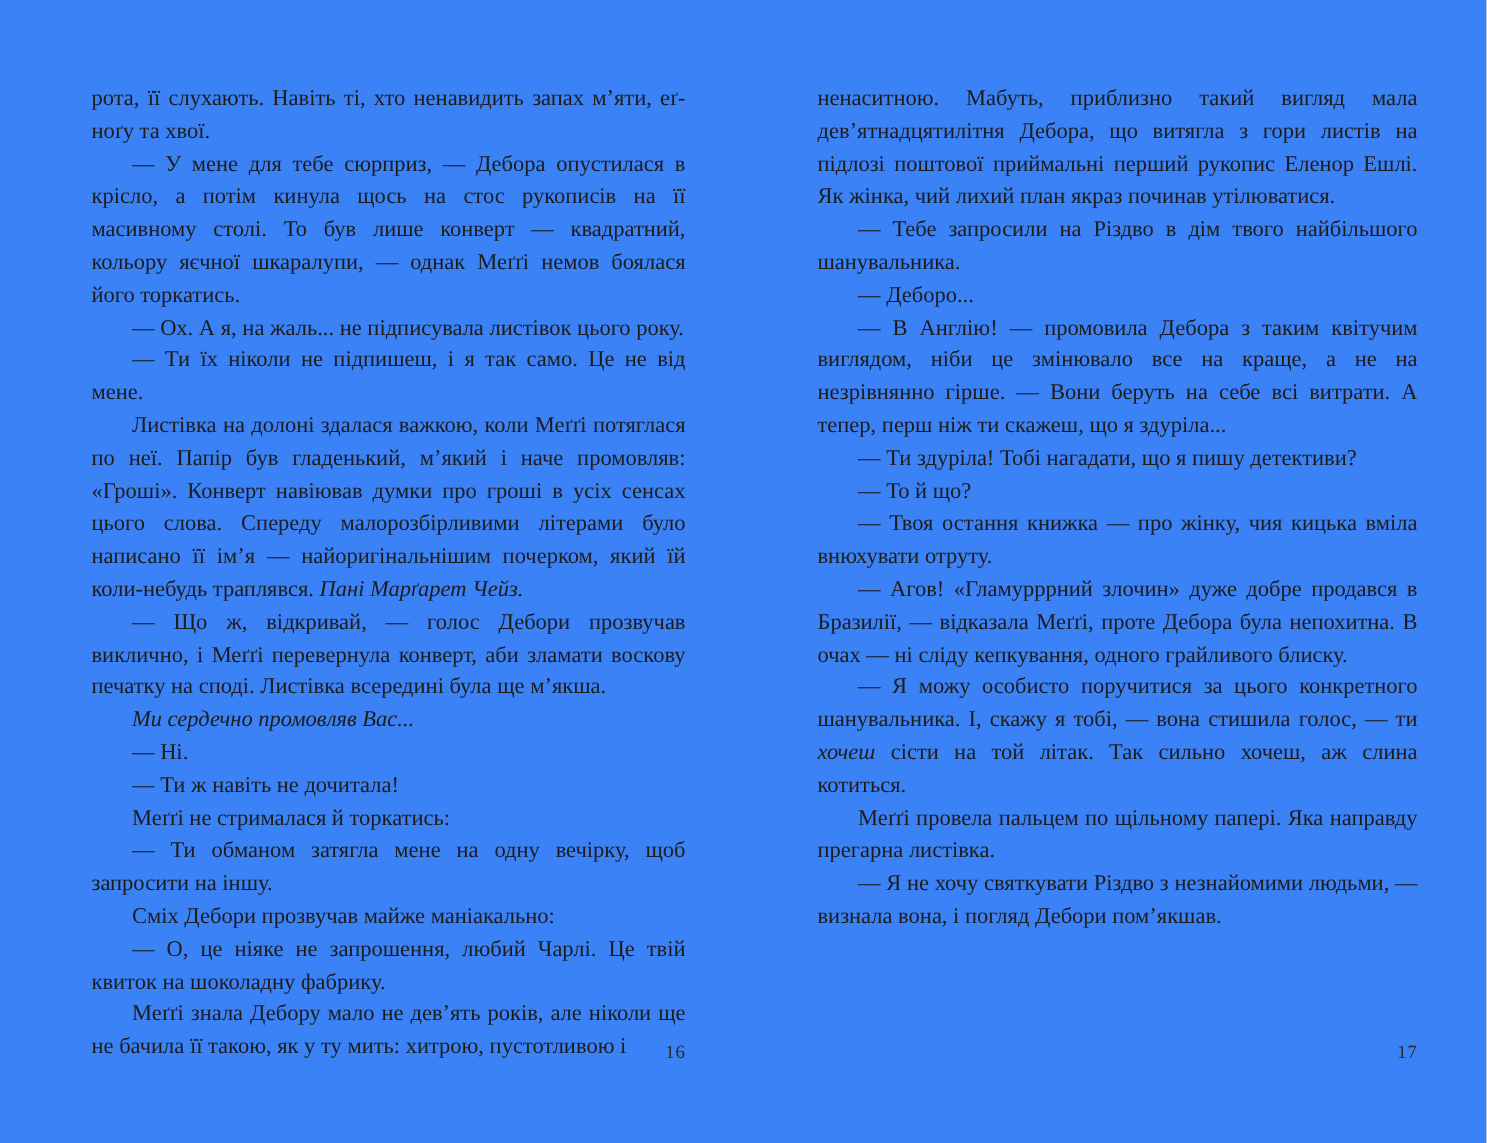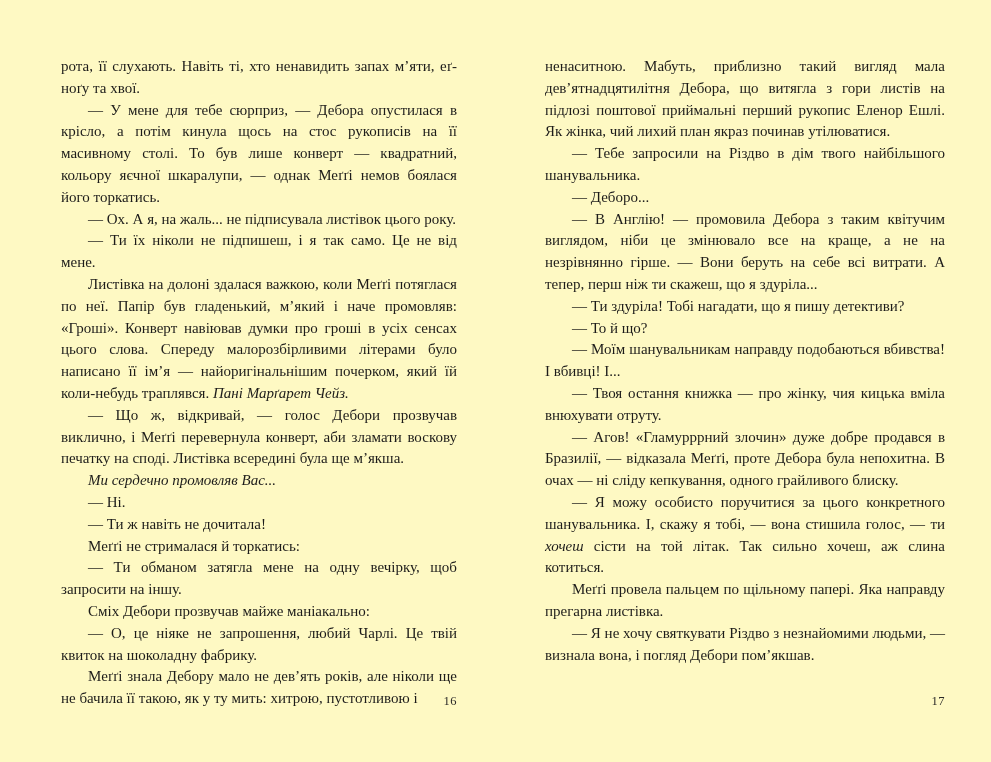--- a/index.html
+++ b/index.html
@@ -4,21 +4,21 @@
 <style>
   html, body {
     margin: 0;
     padding: 0;
     background: #fcfbf7;
   }
   .spread {
     position: relative;
     width: 991px;
     height: 762px;
-    background: #fef9c3;
+    background: #3b82f6;
     overflow: hidden;
     font-family: "Liberation Serif", serif;
     color: #1d1c1a;
   }
   .page-text {
     position: absolute;
     top: 56px;
     font-size: 15px;
     line-height: 21.8px;
     text-align: justify;
@@ -65,21 +65,20 @@
       <p><span>Меґґі знала Дебору мало не дев’ять років, але ніколи ще не бачила її такою, як у ту мить: хитрою, пустотливою і</span></p>
     </div>
 
   <div class="page-text page-text-right">
       <p class="no-indent"><span>ненаситною. Мабуть, приблизно такий вигляд мала дев’ятнадцятилітня Дебора, що витягла з гори листів на підлозі поштової приймальні перший рукопис Еленор Ешлі. Як жінка, чий лихий план якраз починав утілюватися.</span></p>
       <p><span>— Тебе запросили на Різдво в дім твого найбільшого шанувальника.</span></p>
       <p><span>— Деборо...</span></p>
       <p><span>— В Англію! — промовила Дебора з таким квітучим виглядом, ніби це змінювало все на краще, а не на незрівнянно гірше. — Вони беруть на себе всі витрати. А тепер, перш ніж ти скажеш, що я здуріла...</span></p>
       <p><span>— Ти здуріла! Тобі нагадати, що я пишу детективи?</span></p>
       <p><span>— То й що?</span></p>
-      <p><span>— Моїм шанувальникам направду подобаються вбивства! І вбивці! І...</span></p>
       <p><span>— Твоя остання книжка — про жінку, чия кицька вміла внюхувати отруту.</span></p>
       <p><span>— Агов! «Гламурррний злочин» дуже добре продався в Бразилії, — відказала Меґґі, проте Дебора була непохитна. В очах — ні сліду кепкування, одного грайливого блиску.</span></p>
       <p><span>— Я можу особисто поручитися за цього конкретного шанувальника. І, скажу я тобі, — вона стишила голос, — ти </span><span class="italic">хочеш</span><span> сісти на той літак. Так сильно хочеш, аж слина котиться.</span></p>
       <p><span>Меґґі провела пальцем по щільному папері. Яка направду прегарна листівка.</span></p>
       <p><span>— Я не хочу святкувати Різдво з незнайомими людьми, — визнала вона, і погляд Дебори пом’якшав.</span></p>
     </div>
 
   <div class="page-number page-number-left">16</div>
 
   <div class="page-number page-number-right">17</div>

